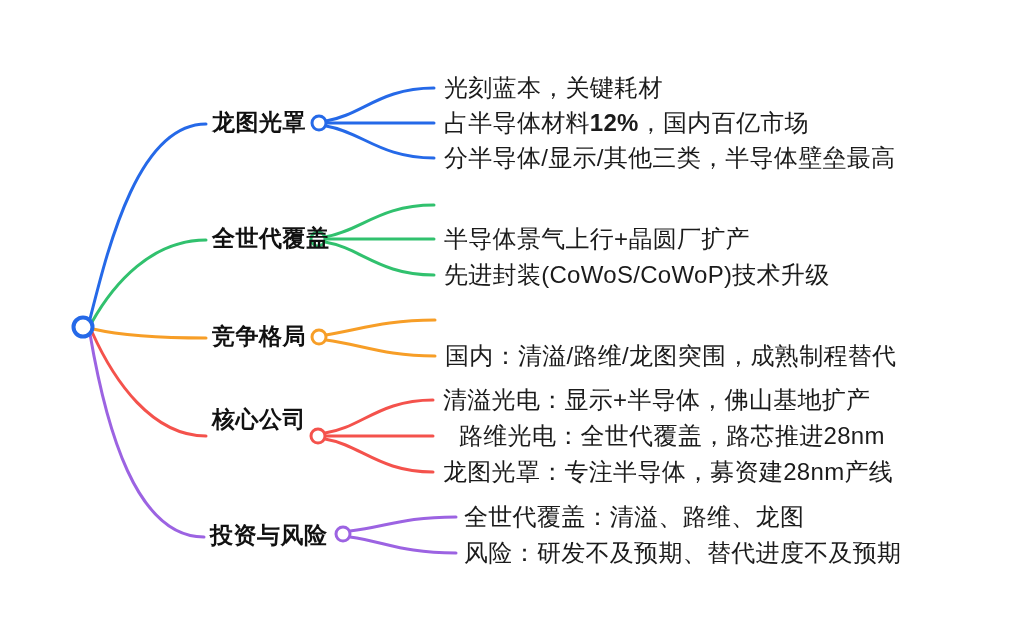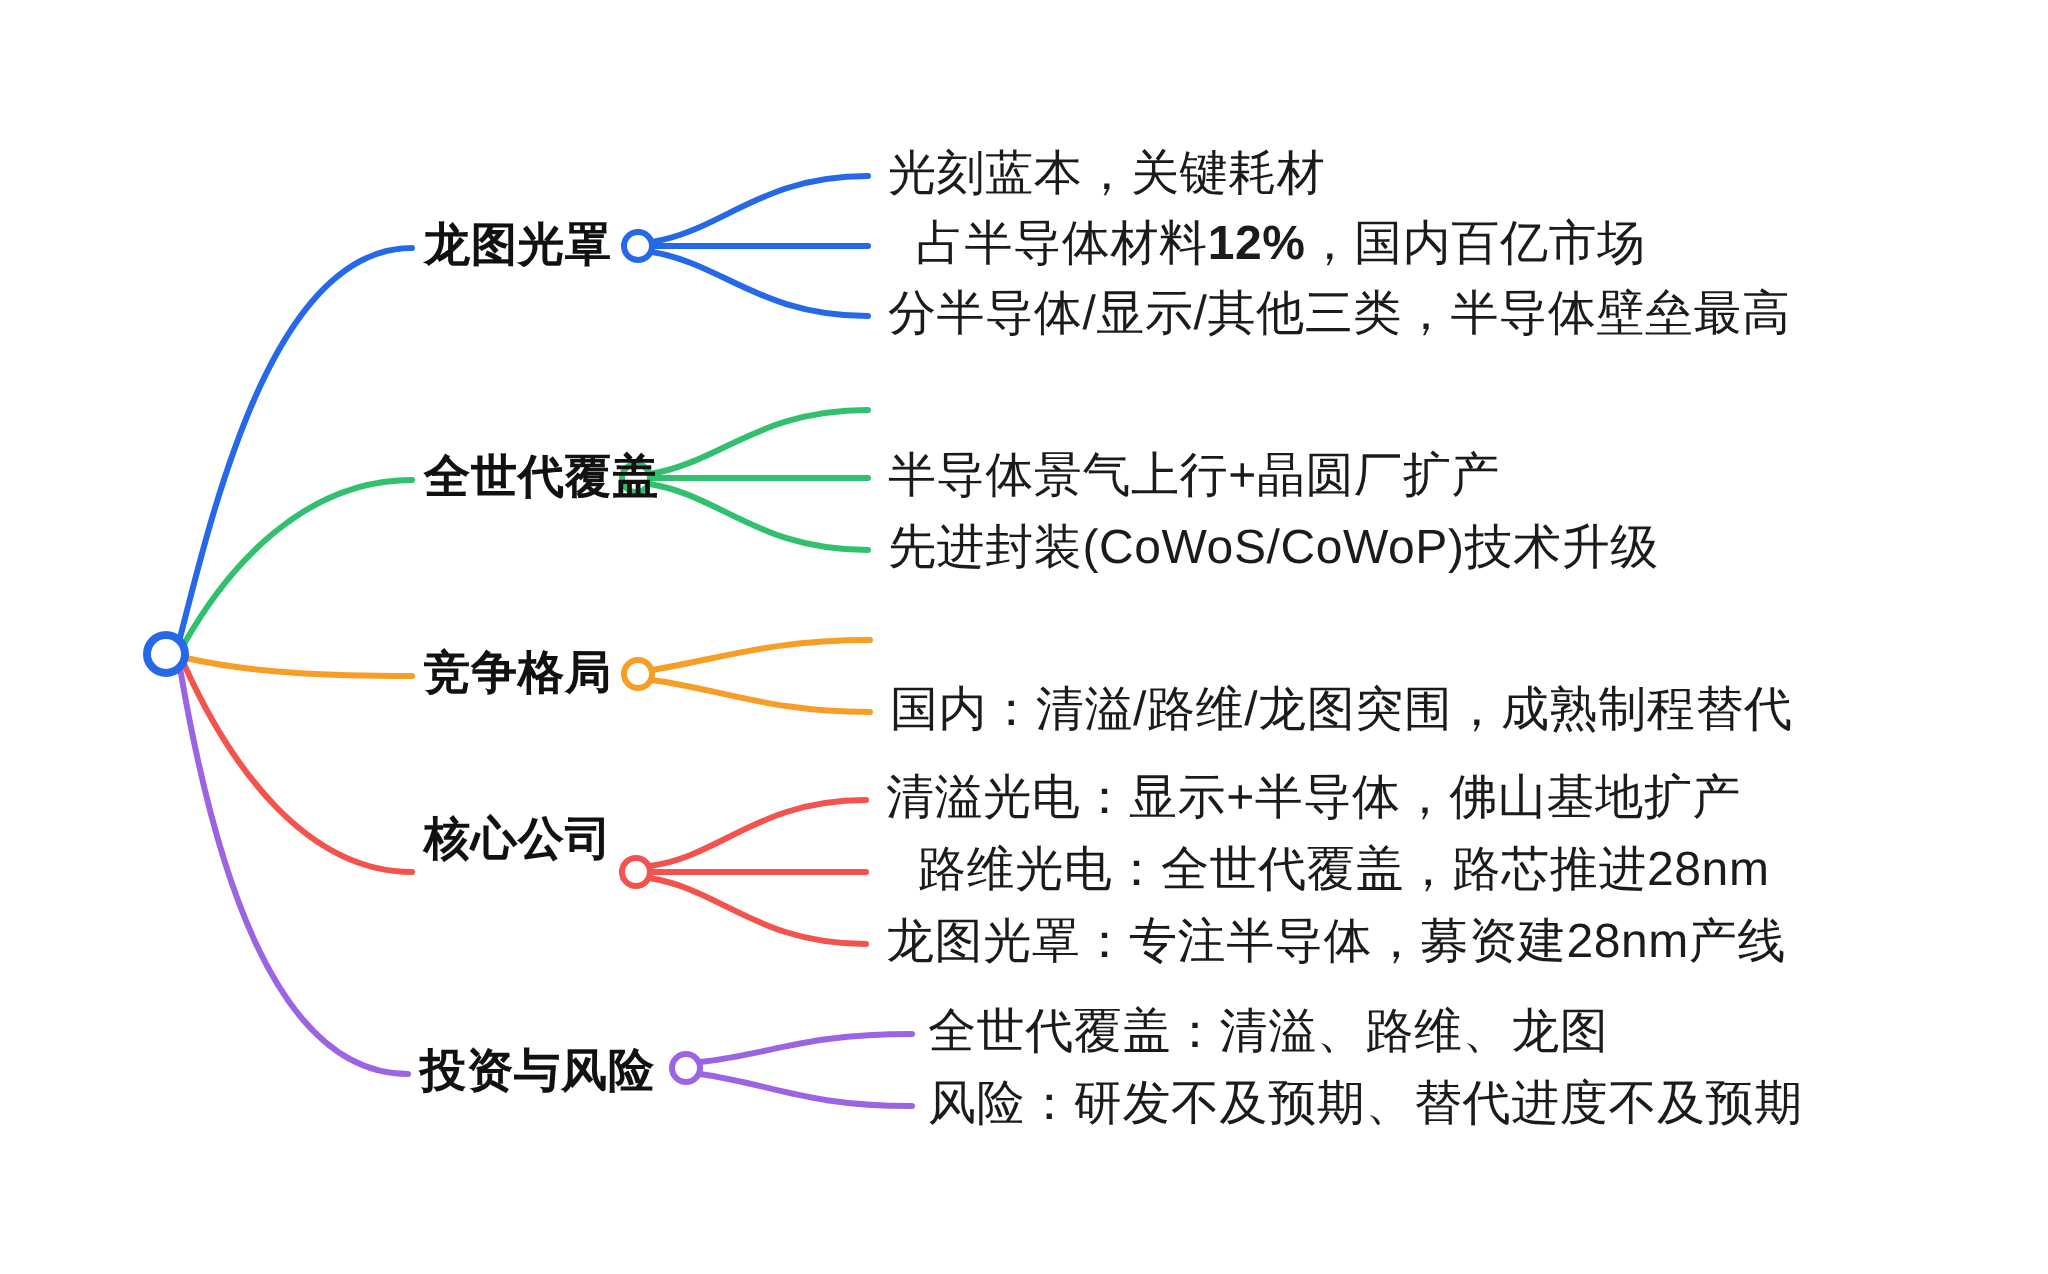--- a/index.html
+++ b/index.html
@@ -85,21 +85,21 @@
     <circle cx="343" cy="534" r="7" fill="#ffffff" stroke-width="3" stroke="#9C63E2"></circle>
   </svg>
 
   <div class="node-label" style="left:212px; top:123px;">龙图光罩</div>
   <div class="node-label" style="left:212px; top:239px;">全世代覆盖</div>
   <div class="node-label" style="left:212px; top:337px;">竞争格局</div>
   <div class="node-label" style="left:212px; top:420px;">核心公司</div>
   <div class="node-label" style="left:210px; top:536px;">投资与风险</div>
 
   <div class="leaf-label" style="left:444px; top:88px;">光刻蓝本，关键耗材</div>
-  <div class="leaf-label" style="left:458px; top:123px;">占半导体材料<b>12%</b>，国内百亿市场</div>
+  <div class="leaf-label" style="left:444px; top:123px;">占半导体材料<b>12%</b>，国内百亿市场</div>
   <div class="leaf-label" style="left:444px; top:158px;">分半导体/显示/其他三类，半导体壁垒最高</div>
 
   <div class="leaf-label" style="left:444px; top:239px;">半导体景气上行+晶圆厂扩产</div>
   <div class="leaf-label" style="left:444px; top:275px;">先进封装(CoWoS/CoWoP)技术升级</div>
 
   <div class="leaf-label" style="left:445px; top:356px;">国内：清溢/路维/龙图突围，成熟制程替代</div>
 
   <div class="leaf-label" style="left:443px; top:400px;">清溢光电：显示+半导体，佛山基地扩产</div>
   <div class="leaf-label" style="left:459px; top:436px;">路维光电：全世代覆盖，路芯推进28nm</div>
   <div class="leaf-label" style="left:443px; top:472px;">龙图光罩：专注半导体，募资建28nm产线</div>

